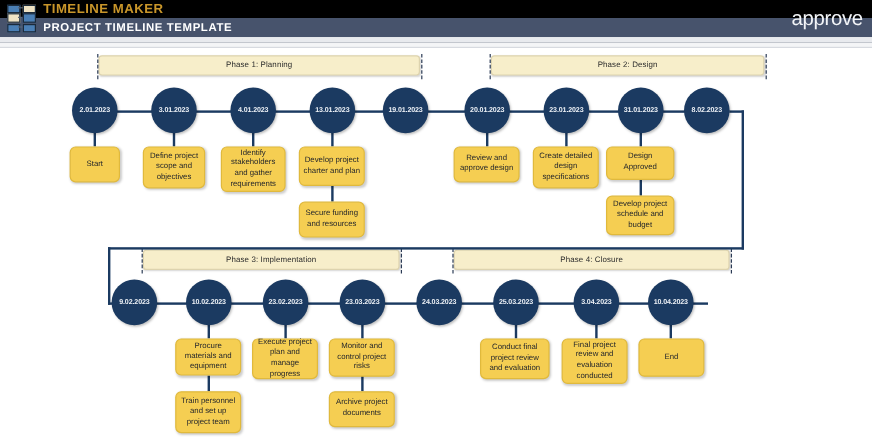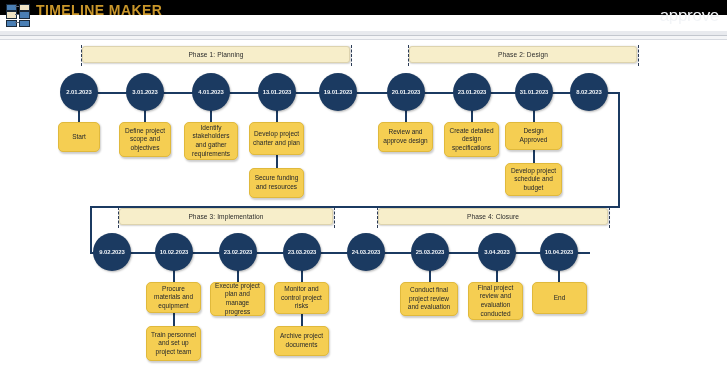--- a/index.html
+++ b/index.html
@@ -21,21 +21,21 @@
 
   
   .topbar {
     position: absolute; left: 0; top: 0;
     width: 727px; height: 15px;
     background: #000000;
     overflow: hidden;
   }
   .topbar-title {
     position: absolute; left: 36px; top: 2px;
-    font-size: 14px; font-weight: bold;
+    font-size: 11px; font-weight: bold;
     letter-spacing: 0.4px;
     color: #c9962a;
     white-space: nowrap;
   }
 
   
   .titlebar {
     position: absolute; left: 0; top: 15px;
     width: 727px; height: 16px;
     background: #47536c;
@@ -186,20 +186,23 @@
 </style>
 </head>
 <body>
 
 <div id="app">
 
   <div class="topbar">
     <div class="topbar-title">TIMELINE MAKER</div>
   </div>
 
+  <div class="titlebar">
+    <div class="titlebar-title">PROJECT TIMELINE TEMPLATE</div>
+  </div>
 
   <div class="hdr-icons">
 
     <div class="ic b" style="left:3px; top:2.5px; width:9px; height:5.5px;"></div>
     <div class="ic-l" style="left:12px; top:5px; width:4px; height:1px;"></div>
     <div class="ic c" style="left:16px; top:2.5px; width:9px; height:5.5px;"></div>
 
     <div class="ic c" style="left:3px; top:10px; width:9px; height:5.5px;"></div>
     <div class="ic-l" style="left:12px; top:12.5px; width:4px; height:1px;"></div>
     <div class="ic b" style="left:16px; top:10px; width:9px; height:5.5px;"></div>

